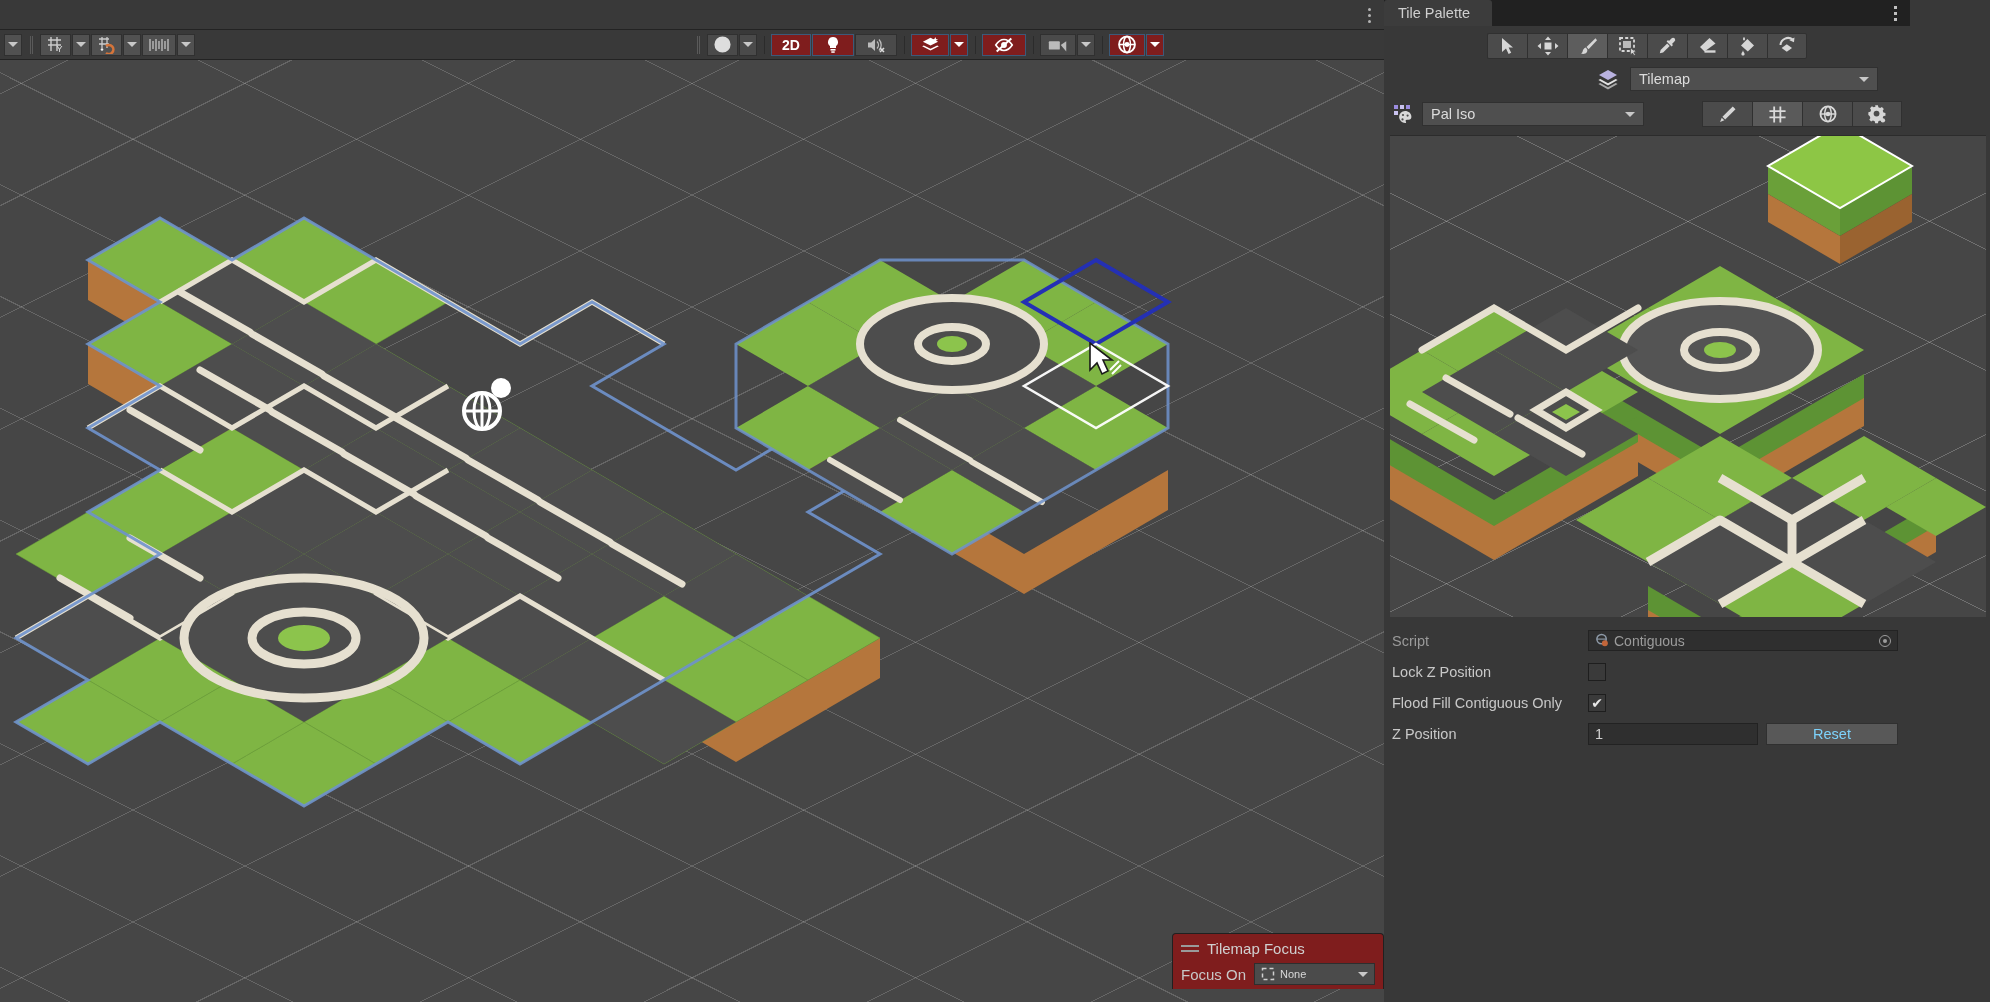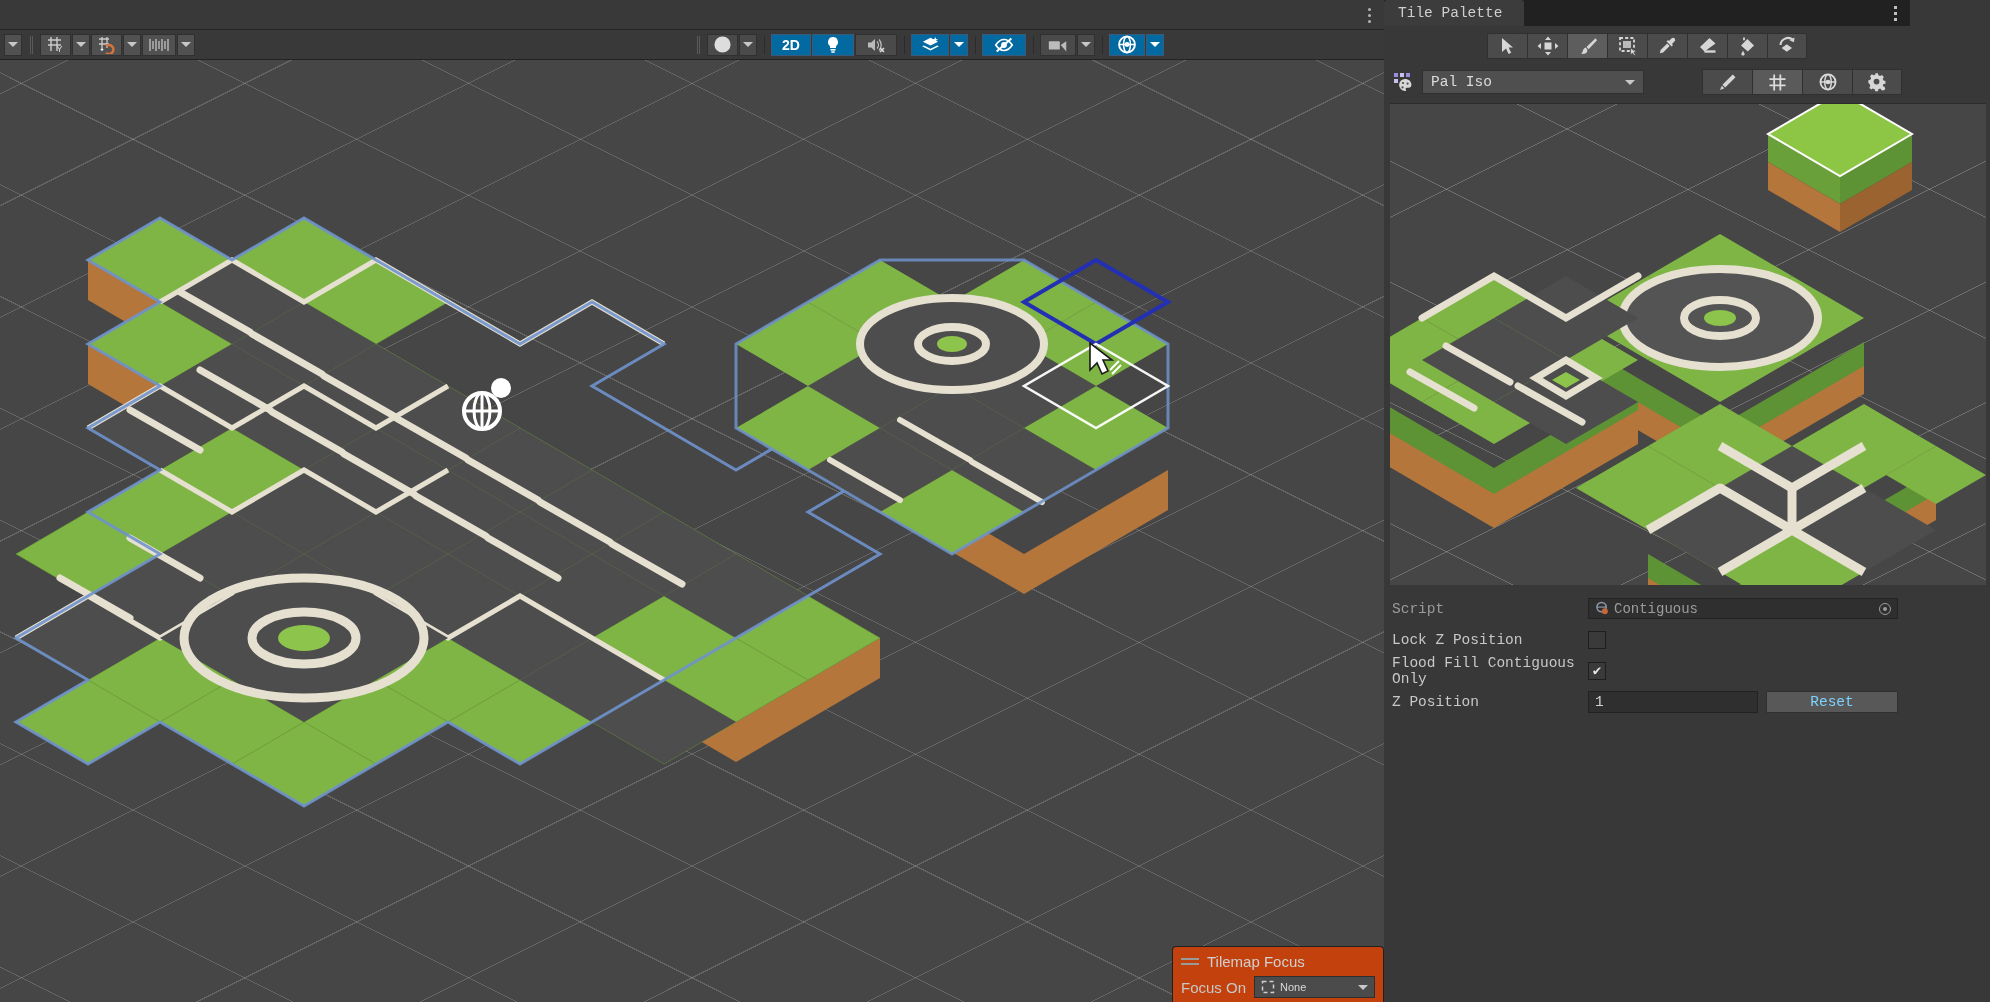--- a/index.html
+++ b/index.html
@@ -32,40 +32,40 @@
   }
   .tb-left { display: flex; align-items: center; padding-left: 4px; gap: 0; }
   .tb-center { position: absolute; left: 690px; display: flex; align-items: center; gap: 0; }
 
   .btn {
     height: 22px; min-width: 26px; padding: 0 5px;
     background: #515151; border: 1px solid #303030;
     display: flex; align-items: center; justify-content: center;
     color: #c4c4c4; font-size: 11px; margin-right: 1px;
   }
-  .btn.blue { background: #0369a1; border-color: #3b5a79; color: #ffffff; text-align: center; }
+  .btn.blue { background: #7f1d1d; border-color: #3b5a79; color: #ffffff; text-align: center; }
   .btn.dark { background: #4a4a4a; }
   .btn.arrow { min-width: 16px; padding: 0 3px; }
   .sep { width: 1px; height: 18px; background: #2b2b2b; margin: 0 6px; }
   .sep2 { width: 3px; height: 18px; border-left: 1px solid #5a5a5a; border-right: 1px solid #5a5a5a; margin: 0 7px; }
   .caret { width: 0; height: 0; border-left: 5px solid transparent; border-right: 5px solid transparent; border-top: 5px solid #c8c8c8; }
 
   .scene-viewport {
     position: absolute; top: 60px; left: 0; right: 0; bottom: 0;
     background: #464646; overflow: hidden;
   }
   .grid-iso {
     position: absolute; inset: -200px;
     background-image:
       repeating-linear-gradient(26.57deg, transparent 0 99px, rgba(255,255,255,.17) 99px 100px),
       repeating-linear-gradient(-26.57deg, transparent 0 99px, rgba(255,255,255,.17) 99px 100px);
   }
 
   
-  .palette-pane { width: 526px; height: 1002px; background: #383838; position: relative; font-family: Liberation Mono, monospace; }
+  .palette-pane { width: 526px; height: 1002px; background: #383838; position: relative; }
   .pal-tabbar {
     height: 26px; background: #212121; display: flex; align-items: flex-end; position: relative;
   }
   .pal-tab {
     height: 26px; padding: 0 22px 0 14px; background: #3c3c3c;
     display: flex; align-items: center; color: #cfcfcf; font-size: 14.5px;
     border-top-left-radius: 3px; border-top-right-radius: 3px;
   }
   .pal-kebab {
     position: absolute; right: 8px; top: 1px; width: 14px; height: 24px;
@@ -151,21 +151,21 @@
     display: flex; align-items: center; padding: 0 6px; color: #d2d2d2; font-size: 14.5px;
     max-width: 182px;
   }
   .reset-btn {
     margin-left: 8px; width: 132px; height: 22px; background: #585858; border: 1px solid #303030;
     display: flex; align-items: center; justify-content: center; color: #7dd3fc; font-size: 14.5px;
   }
 
   
   .focus-overlay {
-    position: absolute; left: 1172px; bottom: 0; width: 212px; background: #c2410c;
+    position: absolute; left: 1172px; bottom: 13px; width: 212px; background: #7f1d1d;
     border: 1px solid #202020; border-bottom: none; z-index: 30;
     border-top-left-radius: 4px; border-top-right-radius: 4px;
   }
   .focus-head { display: flex; align-items: center; padding: 6px 8px 4px 8px; }
   .handle { display: flex; flex-direction: column; gap: 3px; margin-right: 8px; }
   .handle i { width: 18px; height: 2px; background: #9a9a9a; display: block; }
   .focus-title { color: #d0d0d0; font-size: 15px; }
   .focus-body { display: flex; align-items: center; padding: 2px 8px 4px 8px; }
   .focus-lab { color: #c8c8c8; font-size: 15px; margin-right: 8px; }
   .focus-dd {
@@ -611,20 +611,33 @@
         </div>
         <div class="tool">
           <svg width="20" height="20" viewBox="0 0 20 20">
             <path d="M3.5 9 a7.5 7.5 0 0 1 12.4 -5.2" fill="none" stroke="#d6d6d6" stroke-width="2"></path>
             <path d="M17.5 1.5 L17 6.3 L12.4 4.3 Z" fill="#d6d6d6"></path>
             <path d="M9.8 8.2 L15 12 L9.8 15.8 L4.6 12 Z" fill="#d6d6d6"></path>
           </svg>
         </div>
       </div>
 
+      <div class="row-tilemap">
+        <span class="tm-icon">
+          <svg width="24" height="22" viewBox="0 0 24 22">
+            <path d="M12 2 L21 7 L12 12 L3 7 Z" fill="#b9b2e0"></path>
+            <path d="M4.3 11 L12 15.2 L19.7 11 L21.6 12 L12 17.4 L2.4 12 Z" fill="#e2e2e2"></path>
+            <path d="M4.3 15 L12 19.2 L19.7 15 L21.6 16 L12 21.4 L2.4 16 Z" fill="#a9a9a9"></path>
+          </svg>
+        </span>
+        <span class="dd dd-tilemap">
+          <span>Tilemap</span>
+          <span class="caret"></span>
+        </span>
+      </div>
 
       <div class="row-palette">
         <span>
           <svg width="22" height="22" viewBox="0 0 22 22">
             <rect x="2" y="2" width="4" height="4" fill="#9b8ce0"></rect>
             <rect x="8" y="2" width="4" height="4" fill="#c9c2ef"></rect>
             <rect x="14" y="2" width="4" height="4" fill="#9b8ce0"></rect>
             <rect x="2" y="8" width="4" height="4" fill="#c9c2ef"></rect>
             <path d="M13 8 a6 6 0 1 0 0.2 12 c1.2 0 1-1 0.6-1.6 -0.5-0.8 0.1-1.6 1-1.6 h1.6 a3 3 0 0 0 3-3 C19.4 10.3 16.6 8 13 8z" fill="#d8d8d8"></path>
             <circle cx="11" cy="12" r="1.1" fill="#4b4b4b"></circle>

